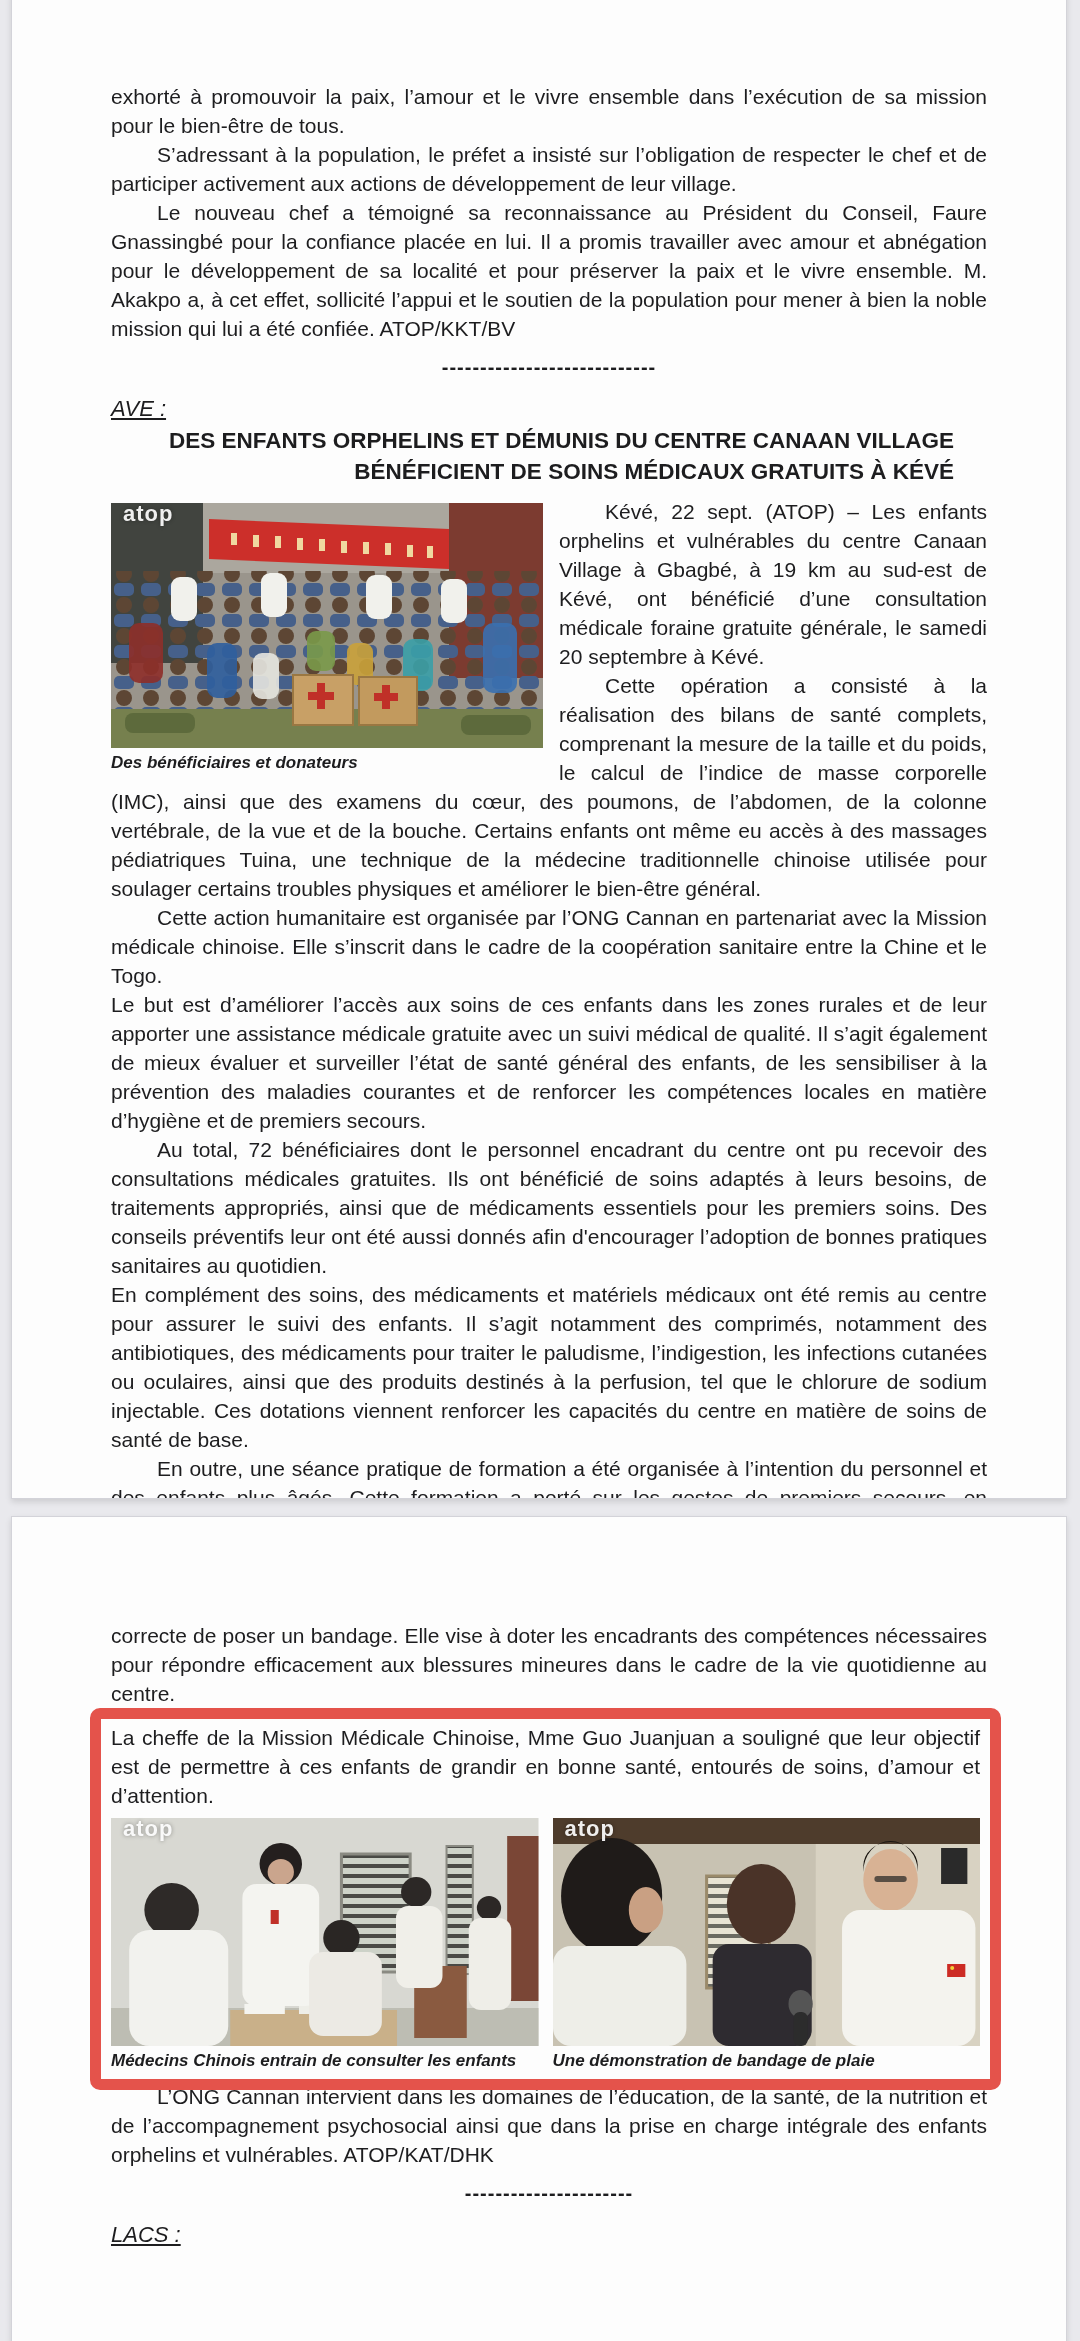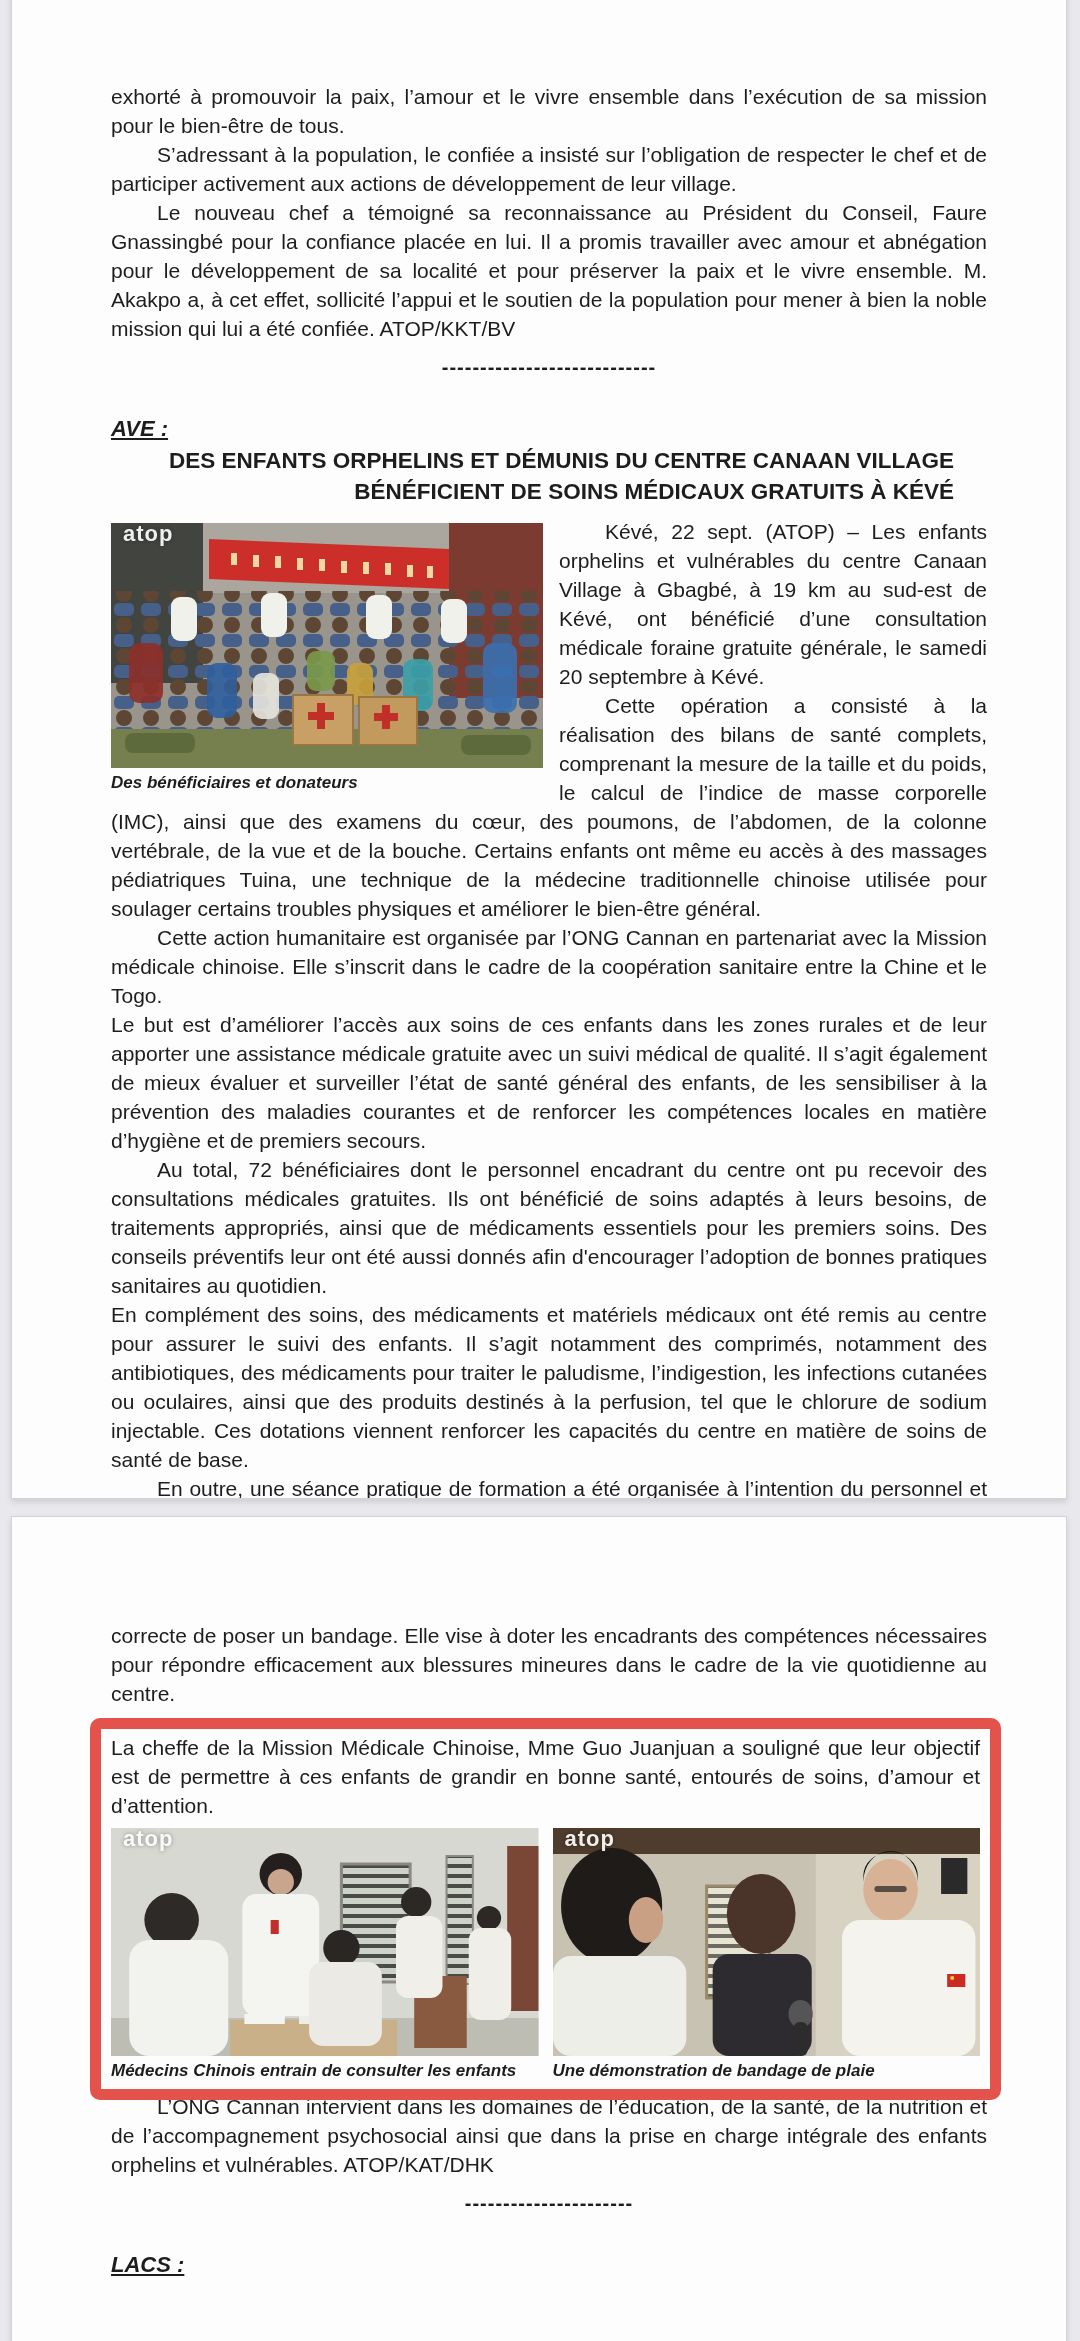--- a/index.html
+++ b/index.html
@@ -18,54 +18,54 @@
   }
   .page1{top:-8px;height:1507px;border-top:none;}
   .page2{top:1516px;height:830px;border-bottom:none;}
   .inner{padding:0 79px 0 99px;}
   .page1 .inner{padding-top:90px;}
   .page2 .inner{padding-top:104px;}
 
   p.body{font-size:21px;line-height:29px;text-align:justify;margin:0;}
   .indent{text-indent:46px;}
   .sep{font-size:20px;font-weight:bold;letter-spacing:1px;text-align:center;margin:10px 0 0;line-height:29px;}
-  .section-label{font-size:22px;font-weight:bold;font-style:italic;text-decoration:underline;margin:32px 0 2px;line-height:29px;}
+  .section-label{font-size:22px;font-weight:normal;font-style:italic;text-decoration:underline;margin:12px 0 2px;line-height:29px;}
   .headline{font-size:22.5px;font-weight:bold;text-align:right;line-height:31px;margin:2px auto 10px;max-width:810px;}
   .lead-bold{font-weight:normal;}
 
   .photo-float{float:left;width:432px;margin:6px 16px 2px 0;}
   .photo{position:relative;display:block;line-height:0;}
   .photo svg{display:block;}
   .wm{
     position:absolute;top:0;left:12px;line-height:1;
     font-size:22px;font-weight:bold;letter-spacing:1px;
     color:rgba(255,255,255,.92);text-shadow:0 0 4px rgba(0,0,0,.35);
   }
   .caption{font-size:17px;font-weight:bold;font-style:italic;line-height:21px;margin-top:4px;}
 
   .red-box{
     position:relative;z-index:2;
     border:11px solid #e4534b;border-radius:10px;
-    margin:10px -14px -8px -21px;
+    margin:0 -14px -8px -21px;
     padding:4px 10px 6px 10px;
     background:transparent;
   }
   .photo-row{display:flex;gap:14px;margin:8px 0 2px;}
   .photo-cell{flex:1 1 0;min-width:0;}
   .after-box{margin-top:-7px;position:relative;z-index:1;}
 </style>
 </head>
 <body>
 
 <div class="canvas">
 
   <div class="page page1">
     <div class="inner">
       <p class="body">exhorté à promouvoir la paix, l’amour et le vivre ensemble dans l’exécution de sa mission pour le bien-être de tous.</p>
-      <p class="body indent">S’adressant à la population, le confiée a insisté sur l’obligation de respecter le chef et de participer activement aux actions de développement de leur village.</p>
+      <p class="body indent">S’adressant à la population, le préfet a insisté sur l’obligation de respecter le chef et de participer activement aux actions de développement de leur village.</p>
       <p class="body indent">Le nouveau chef a témoigné sa reconnaissance au Président du Conseil, Faure Gnassingbé pour la confiance placée en lui. Il a promis travailler avec amour et abnégation pour le développement de sa localité et pour préserver la paix et le vivre ensemble. M. Akakpo a, à cet effet, sollicité l’appui et le soutien de la population pour mener à bien la noble mission qui lui a été confiée. ATOP/KKT/BV</p>
 
       <div class="sep">----------------------------</div>
 
       <div class="section-label">AVE :</div>
 
       <div class="headline">DES ENFANTS ORPHELINS ET DÉMUNIS DU CENTRE CANAAN VILLAGE BÉNÉFICIENT DE SOINS MÉDICAUX GRATUITS À KÉVÉ</div>
 
       <div>
         <div class="photo-float">

